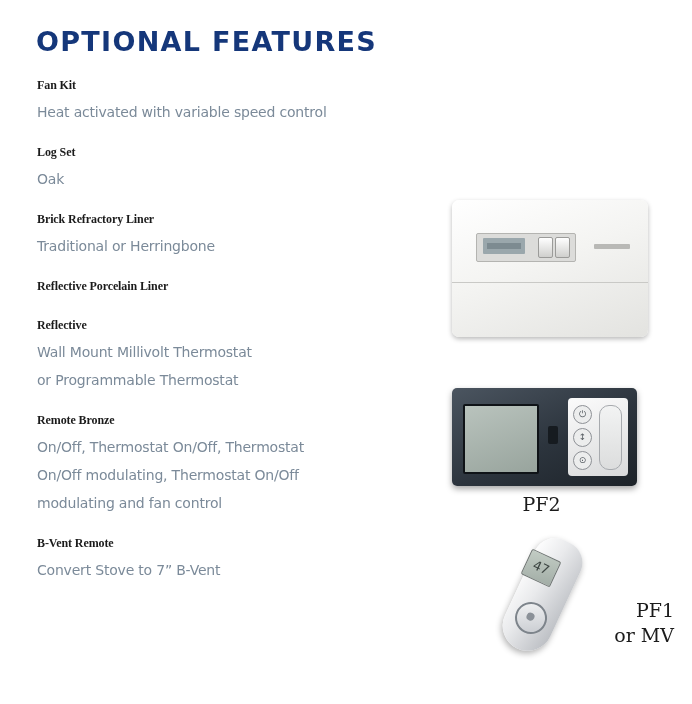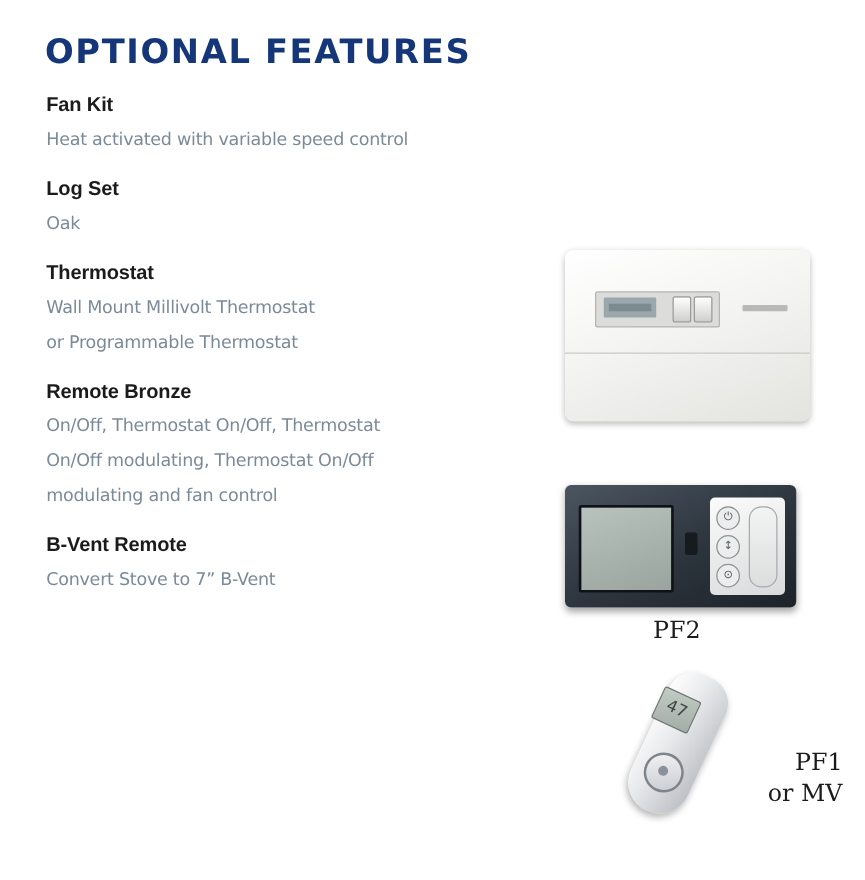--- a/index.html
+++ b/index.html
@@ -37,25 +37,25 @@
     left: 37px;
     top: 72px;
     width: 480px;
   }
 
   .feature {
     margin-bottom: 13px;
   }
 
   .feature-title {
-    font-size: 16px;
+    font-size: 12px;
     font-weight: bold;
     color: #1b1b1b;
     line-height: 26px;
-    font-family: Liberation Sans, sans-serif;
+    font-family: Liberation Serif, serif;
     letter-spacing: -0.1px;
   }
 
   .feature-desc {
     font-size: 14px;
     color: #7b8a99;
     line-height: 28px;
     font-family: "DejaVu Sans", sans-serif;
     letter-spacing: -0.2px;
   }
@@ -277,25 +277,32 @@
     <div class="feature">
       <div class="feature-title">Fan Kit</div>
       <div class="feature-desc">Heat activated with variable speed control</div>
     </div>
 
     <div class="feature">
       <div class="feature-title">Log Set</div>
       <div class="feature-desc">Oak</div>
     </div>
 
-
-
-
-    <div class="feature">
-      <div class="feature-title">Thermostat</div>
+    <div class="feature">
+      <div class="feature-title">Brick Refractory Liner</div>
+      <div class="feature-desc">Traditional or Herringbone</div>
+    </div>
+
+    <div class="feature">
+      <div class="feature-title">Reflective Porcelain Liner</div>
+    </div>
+
+
+    <div class="feature">
+      <div class="feature-title">Reflective</div>
       <div class="feature-desc">Wall Mount Millivolt Thermostat<br>or Programmable Thermostat</div>
     </div>
 
     <div class="feature">
       <div class="feature-title">Remote Bronze</div>
       <div class="feature-desc">On/Off, Thermostat On/Off, Thermostat<br>On/Off modulating, Thermostat On/Off<br>modulating and fan control</div>
     </div>
 
     <div class="feature">
       <div class="feature-title">B-Vent Remote</div>

